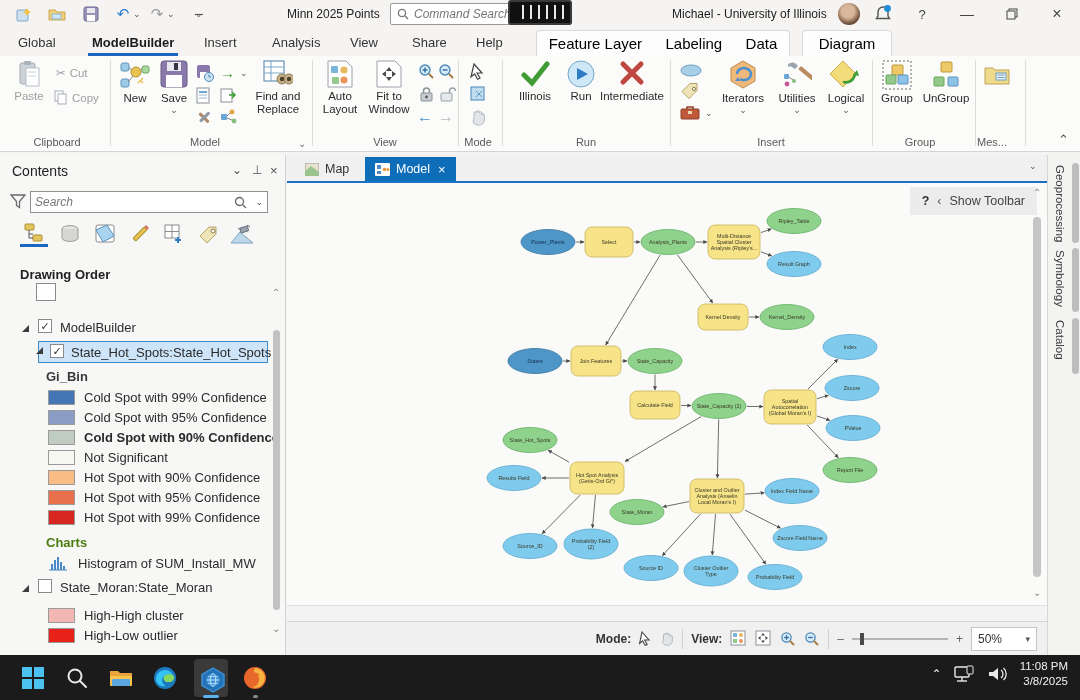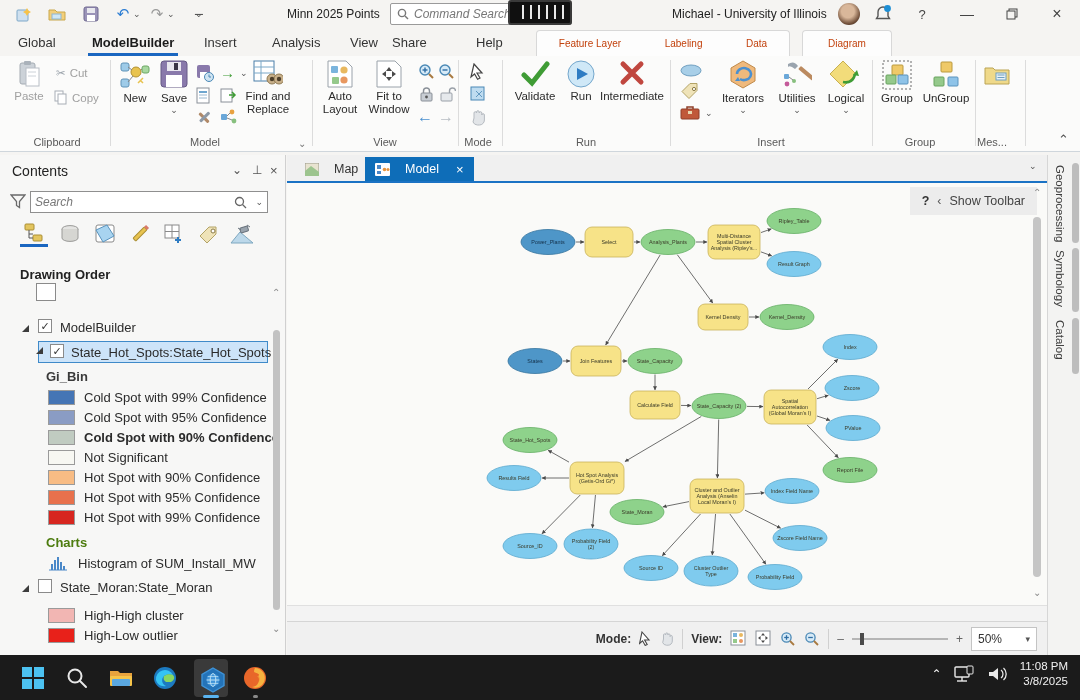--- a/index.html
+++ b/index.html
@@ -16,21 +16,21 @@
   .cmd-search .ph { font-style:italic; font-size:12px; color:#767676; white-space:nowrap; overflow:hidden; }
   .redact { position:absolute; left:508px; top:0px; width:64px; height:25px; background:#101010; border:2px solid #3a3a3a; border-radius:3px;
             background-image:repeating-linear-gradient(90deg, transparent 0 6px, #e8e8e8 6px 8px); background-size:52px 14px; background-position:6px 3px; background-repeat:no-repeat; }
   .winbtn { position:absolute; top:0; width:34px; height:28px; display:flex; align-items:center; justify-content:center; color:#444; font-size:14px; }
 
   
   .tabrow { position:absolute; left:0; top:28px; width:1080px; height:28px; background:#f5f4f2; }
   .rtab { position:absolute; top:4px; height:24px; line-height:22px; font-size:13px; color:#333; padding:0 4px; }
   .rtab.active { font-weight:bold; color:#1b1b1b; border-bottom:3px solid #1a66c0; }
   .ctxbox { position:absolute; top:2px; height:26px; background:#fdfdfd; border:1px solid #d8d8d8; border-bottom:none; border-radius:4px 4px 0 0; display:flex; align-items:center; justify-content:space-around; }
-  .ctxbox span { font-size:10px; color:#c2410c; padding:0 10px; }
+  .ctxbox span { font-size:15px; color:#000000; padding:0 10px; }
 
   
   .ribbon { position:absolute; left:0; top:56px; width:1080px; height:96px; background:#fbfbfa; border-bottom:1px solid #cfd6dc; }
   .rdiv { position:absolute; top:4px; width:1px; height:86px; background:#dcdcdc; }
   .grouplabel { position:absolute; top:80px; font-size:11px; color:#5a5a5a; text-align:center; }
   .bigbtn { position:absolute; top:4px; display:flex; flex-direction:column; align-items:center; }
   .bigbtn .lbl { font-size:11.5px; color:#2b2b2b; text-align:center; line-height:13px; margin-top:2px; }
   .bigbtn.disabled .lbl { color:#a0a0a0; }
   .smallbtn { position:absolute; display:flex; align-items:center; gap:4px; font-size:11.5px; color:#2b2b2b; }
   .smallbtn.disabled { color:#a0a0a0; }
@@ -48,21 +48,21 @@
   .treelabel { font-size:13px; color:#2b2b2b; }
   .exp-tri { width:0; height:0; border-left:7px solid transparent; border-bottom:7px solid #3c3c3c; }
   .cbox { width:14px; height:14px; background:#fff; border:1px solid #8a8a8a; font-size:11px; line-height:12px; text-align:center; color:#333; }
   .swatch { width:27px; height:15px; border:1px solid #9a9a9a; }
   .legend-row { position:absolute; left:48px; display:flex; align-items:center; gap:9px; height:20px; }
   .cscroll-thumb { position:absolute; left:273px; width:7px; border-radius:4px; background:#c2c2c2; }
 
   
   .docarea { position:absolute; left:287px; top:155px; width:760px; height:500px; background:#f0f0f0; }
   .doctabs { position:absolute; left:0; top:0; width:760px; height:26px; background:#f0f0f0; }
-  .doctab { position:absolute; top:2px; height:24px; display:flex; align-items:center; gap:15px; padding:0 10px; font-size:12.5px; color:#333; }
+  .doctab { position:absolute; top:2px; height:24px; display:flex; align-items:center; gap:6px; padding:0 10px; font-size:12.5px; color:#333; }
   .doctab.active { background:#0e6db8; color:#fff; }
   .blueline { position:absolute; left:0; top:26px; width:760px; height:2px; background:#1a72c4; }
   .canvas { position:absolute; left:0; top:28px; width:760px; height:422px; background:#fafaf8; }
   .showtb { position:absolute; right:10px; top:4px; height:28px; background:#ececec; display:flex; align-items:center; gap:8px; padding:0 12px; color:#444; font-size:12.5px; }
   .hscroll { position:absolute; left:0; top:450px; width:760px; height:16px; background:#f3f3f3; border-top:1px solid #e0e0e0; color:#999; }
   .vthumb { position:absolute; left:746px; width:8px; border-radius:4px; background:#c5c5c5; }
   .statusbar { position:absolute; left:0; top:466px; width:760px; height:34px; background:#f0f0f0; border-top:1px solid #d5d5d5; display:flex; align-items:center; justify-content:flex-end; gap:8px; padding-right:10px; }
   .statusbar .slabel { font-weight:bold; font-size:12px; color:#333; }
   .sdiv { width:1px; height:20px; background:#d0d0d0; }
   .zoombox { width:66px; height:24px; background:#fff; border:1px solid #c4c4c4; display:flex; align-items:center; justify-content:space-between; padding:0 6px; font-size:12px; color:#333; }
@@ -143,21 +143,21 @@
     </div>
     <div class="winbtn" style="left:1040px;font-size:16px">×</div>
   </div>
 
   <div class="tabrow">
     <span class="rtab" style="left:14px">Global</span>
     <span class="rtab active" style="left:88px">ModelBuilder</span>
     <span class="rtab" style="left:200px">Insert</span>
     <span class="rtab" style="left:268px">Analysis</span>
     <span class="rtab" style="left:346px">View</span>
-    <span class="rtab" style="left:388px">Share</span>
+    <span class="rtab" style="left:408px">Share</span>
     <span class="rtab" style="left:472px">Help</span>
     <div class="ctxbox" style="left:536px;width:254px">
       <span>Feature Layer</span>
       <span>Labeling</span>
       <span>Data</span>
     </div>
     <div class="ctxbox" style="left:802px;width:90px">
       <span>Diagram</span>
     </div>
   </div>
@@ -235,21 +235,21 @@
           <rect x="2" y="7" width="13" height="3" rx="1" transform="rotate(45 8 8)" fill="#b08968"></rect>
           <rect x="2" y="7" width="13" height="3" rx="1" transform="rotate(-45 8 8)" fill="#8d99a6"></rect>
         </svg></div>
     <div class="abs" style="left:220px;top:53px"><svg width="18" height="16">
           <rect x="1" y="5" width="6" height="6" rx="1" fill="#6aa7d8"></rect>
           <circle cx="12" cy="3" r="2.4" fill="#e8a13f"></circle>
           <circle cx="14" cy="12" r="2.4" fill="#87c07e"></circle>
           <line x1="7" y1="7" x2="10" y2="4" stroke="#888"></line>
           <line x1="7" y1="9" x2="12" y2="11" stroke="#888"></line>
         </svg></div>
-    <div class="bigbtn" style="left:240px;width:56px">
+    <div class="bigbtn" style="left:250px;width:56px">
       <svg width="30" height="28">
           <rect x="1" y="1" width="20" height="20" fill="#fff" stroke="#4a7ea8"></rect>
           <line x1="1" y1="7" x2="21" y2="7" stroke="#7aa8c8"></line>
           <line x1="1" y1="13" x2="21" y2="13" stroke="#7aa8c8"></line>
           <line x1="8" y1="1" x2="8" y2="21" stroke="#7aa8c8"></line>
           <circle cx="19" cy="19" r="5" fill="#c8b08a" stroke="#8f7a52"></circle>
           <circle cx="26" cy="19" r="5" fill="#c8b08a" stroke="#8f7a52"></circle>
           <circle cx="19" cy="19" r="2.2" fill="#4d3f2a"></circle>
           <circle cx="26" cy="19" r="2.2" fill="#4d3f2a"></circle>
         </svg>
@@ -311,21 +311,21 @@
     <div class="abs" style="left:470px;top:53px"><svg width="16" height="17">
           <path d="M4 9 V4 a1.3 1.3 0 0 1 2.6 0 V3 a1.3 1.3 0 0 1 2.6 0 v1 a1.3 1.3 0 0 1 2.6 0 v2 a1.3 1.3 0 0 1 2.6 0 v5 a5 5 0 0 1 -5 5 h-2 a5 5 0 0 1 -4.4 -3z" fill="#e2e5e8" stroke="#b5bac0"></path>
         </svg></div>
     <div class="grouplabel" style="left:448px;width:60px">Mode</div>
     <div class="rdiv" style="left:502px"></div>
 
     <div class="bigbtn" style="left:508px;width:54px">
       <svg width="30" height="28">
           <path d="M4 15 l8 8 L27 4" fill="none" stroke="#3f9c35" stroke-width="5" stroke-linecap="round"></path>
         </svg>
-      <span class="lbl">Validate</span>
+      <span class="lbl">Illinois</span>
     </div>
     <div class="bigbtn" style="left:564px;width:34px">
       <svg width="30" height="28">
           <circle cx="15" cy="14" r="13" fill="#cfe8f7" stroke="#74a7cc"></circle>
           <path d="M11 8 l11 6 -11 6z" fill="#2e7cc3"></path>
         </svg>
       <span class="lbl">Run</span>
     </div>
     <div class="bigbtn" style="left:600px;width:64px">
       <svg width="26" height="28">

